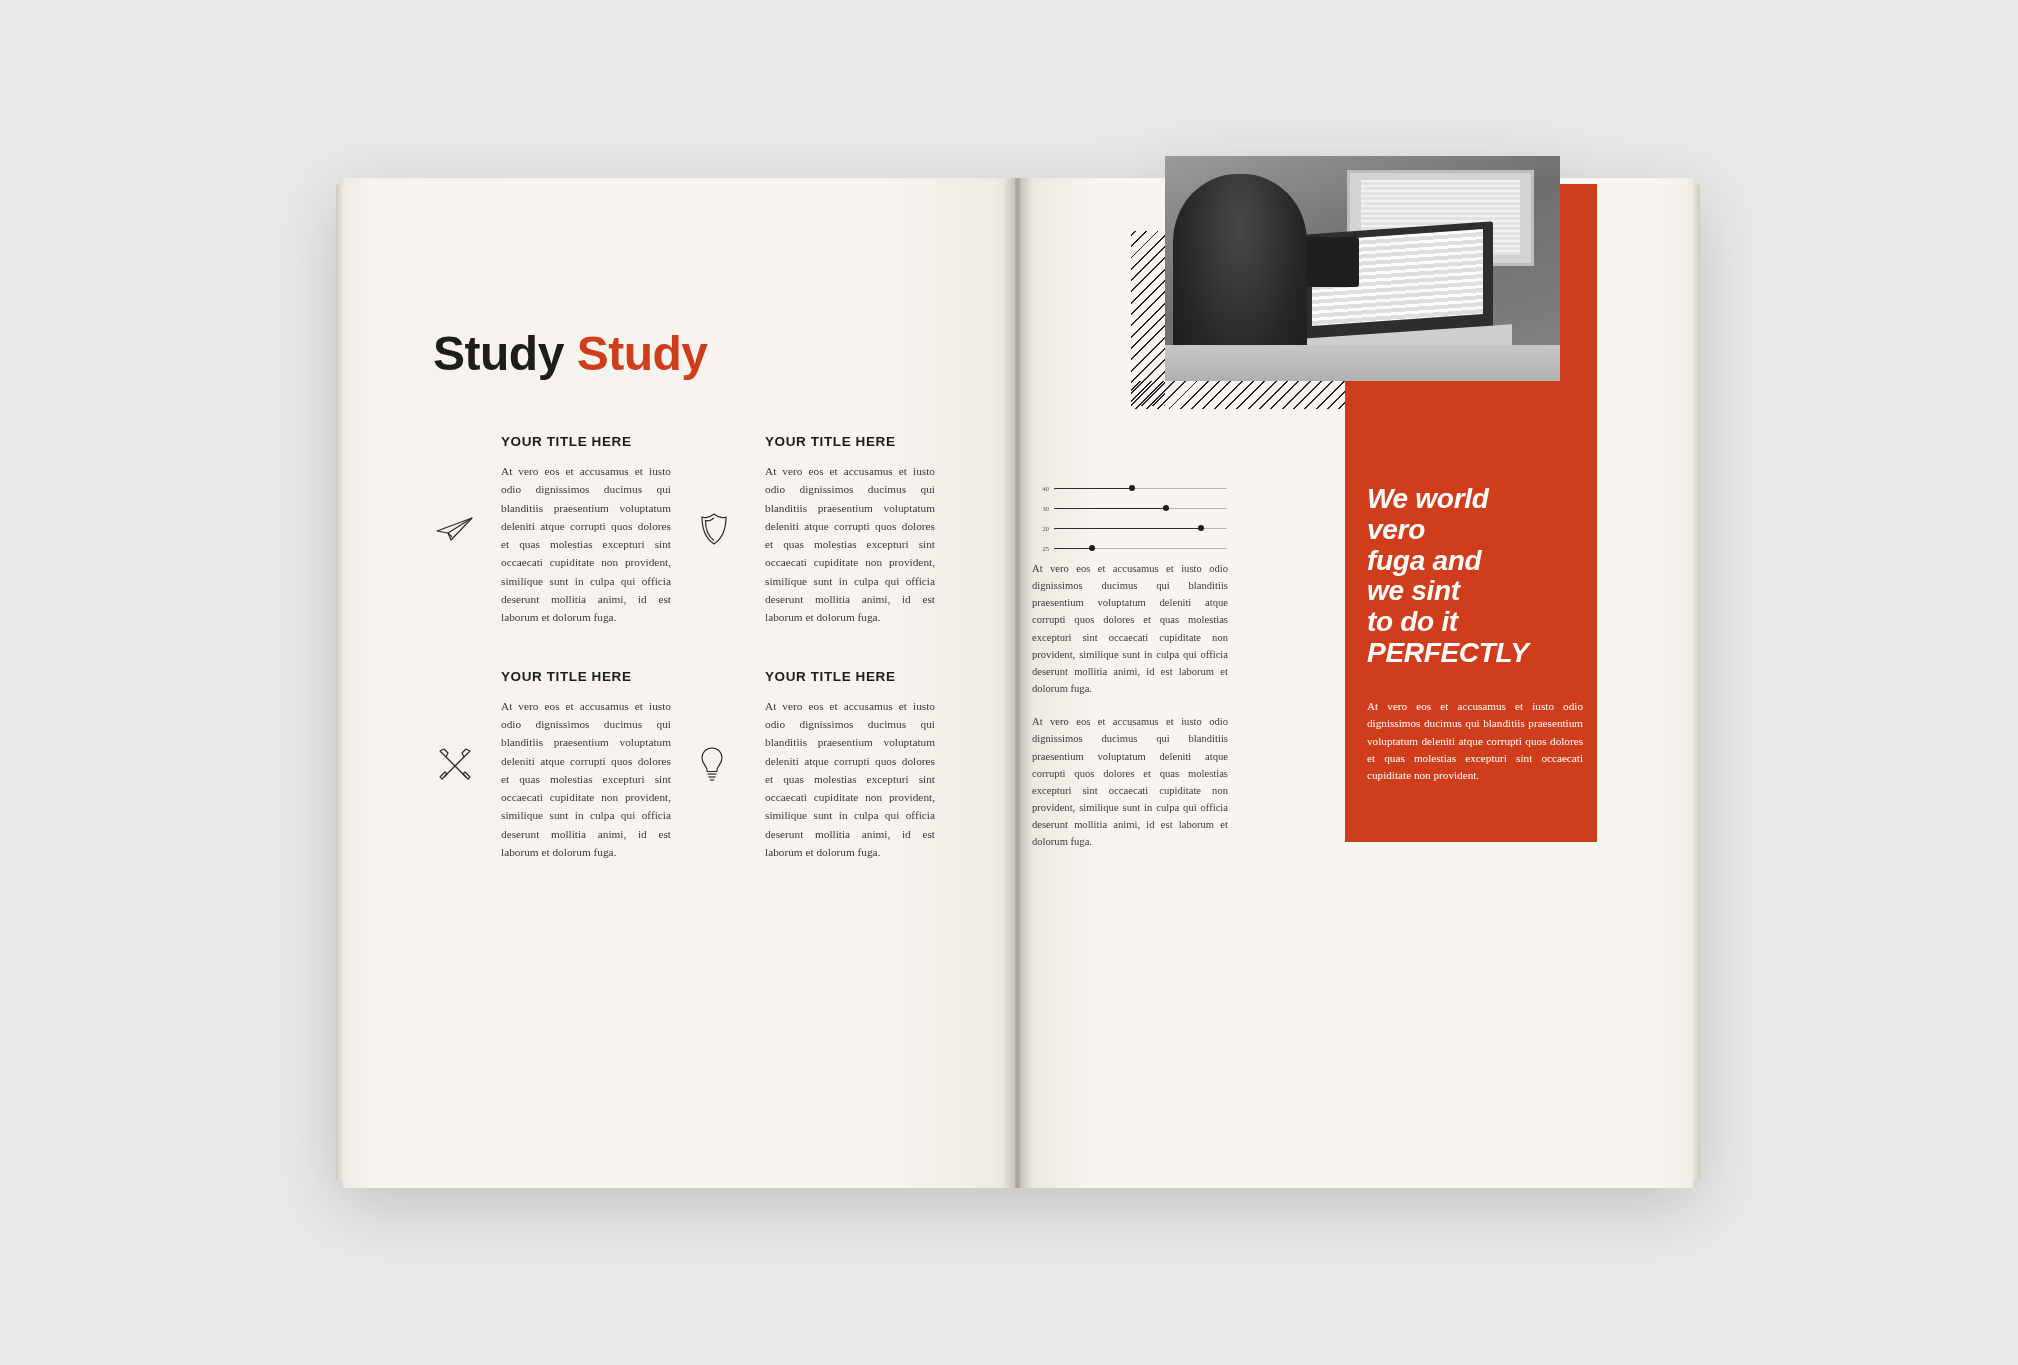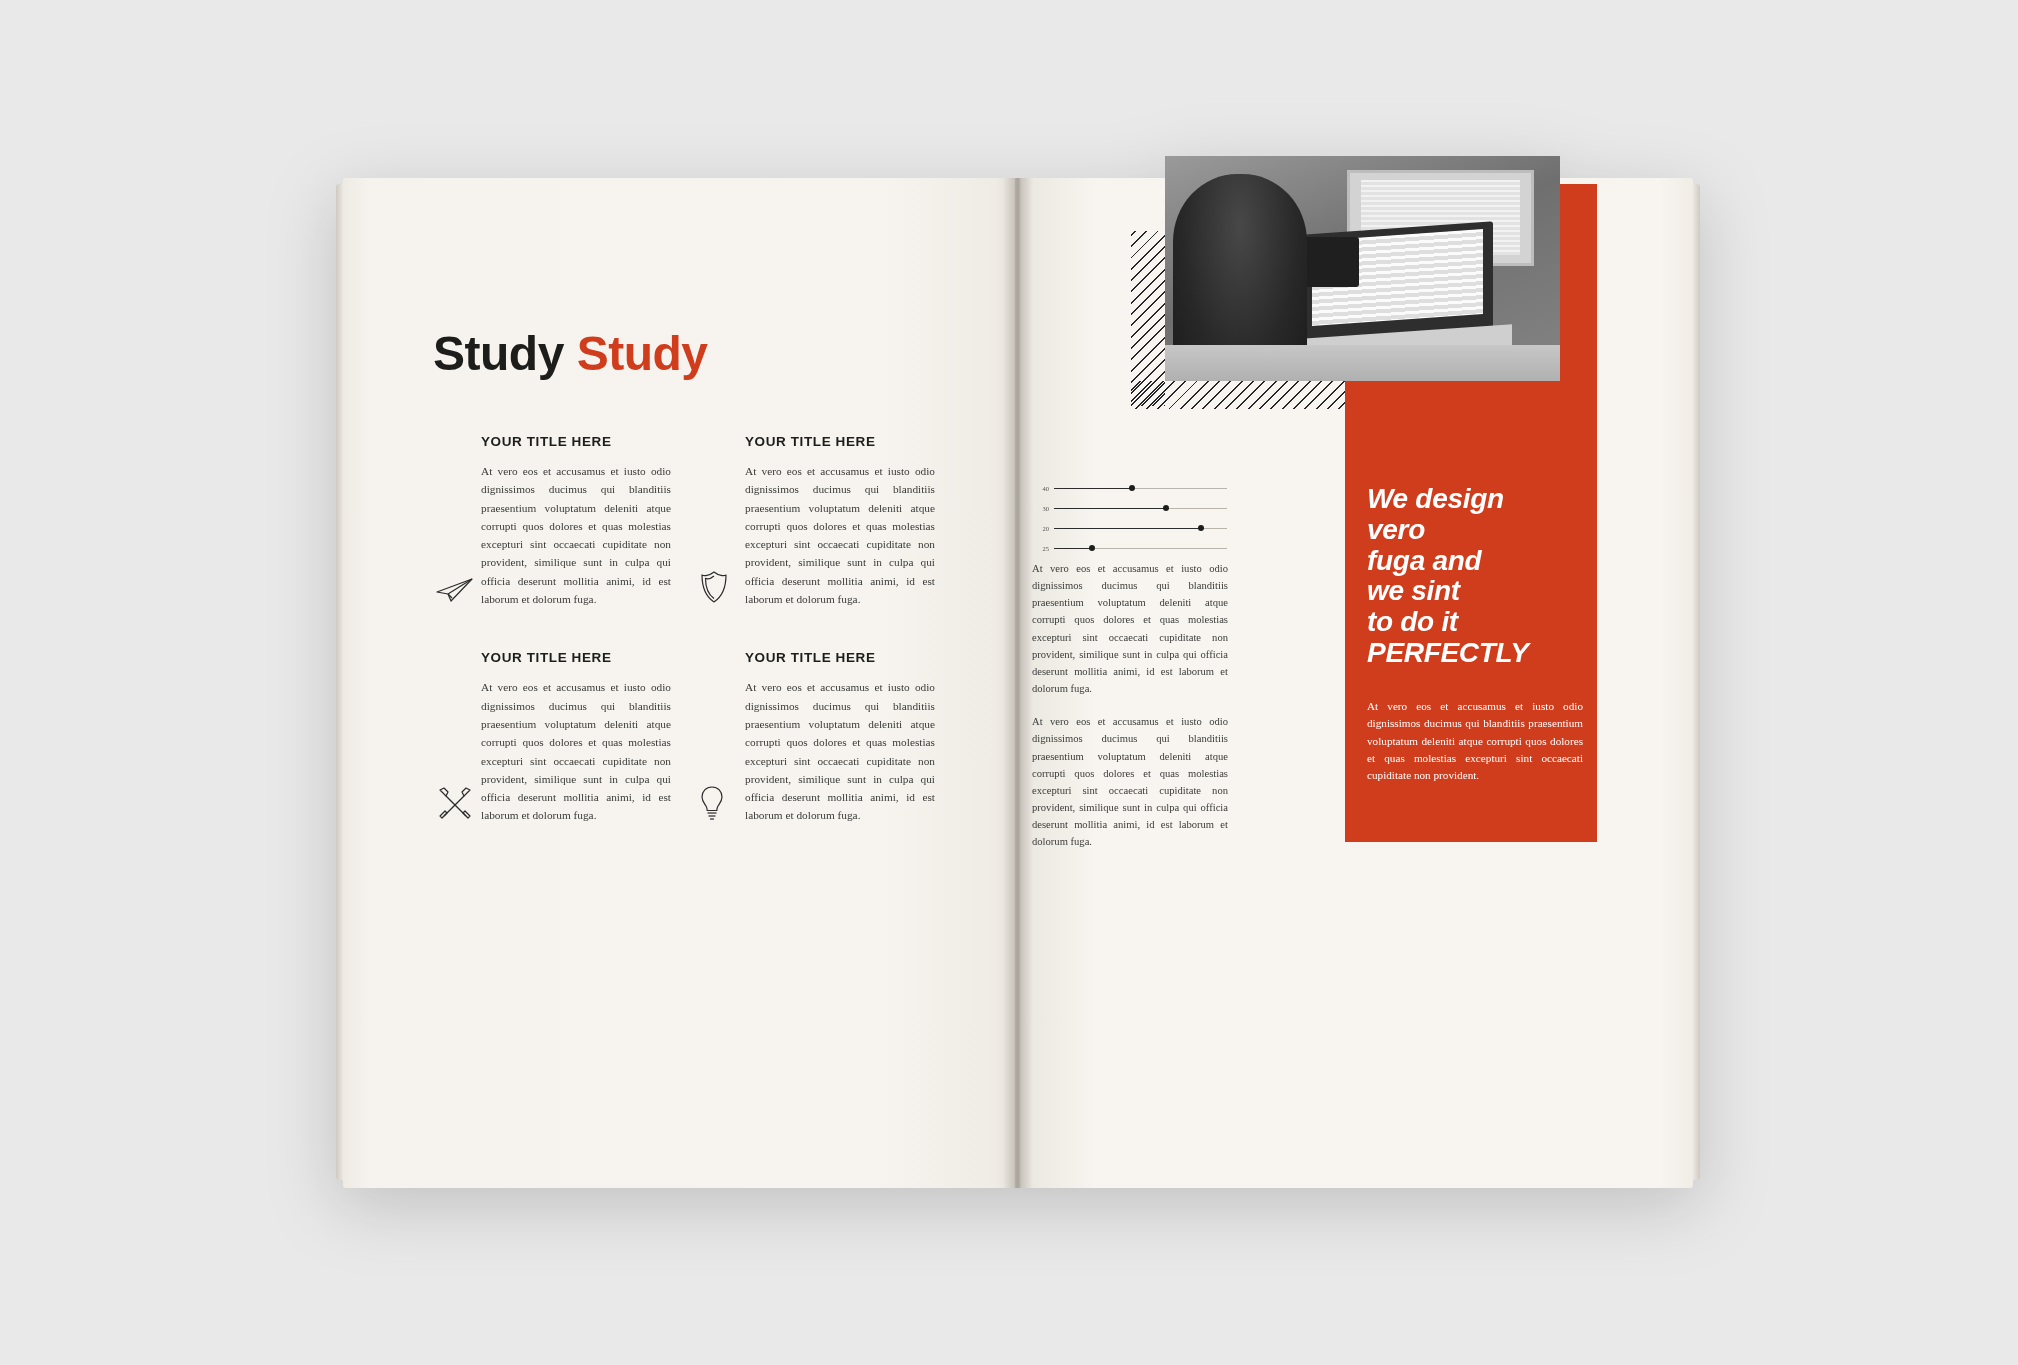--- a/index.html
+++ b/index.html
@@ -99,21 +99,22 @@
     left: 92px;
     top: 256px;
     width: 500px;
     display: grid;
     grid-template-columns: 236px 236px;
     column-gap: 28px;
     row-gap: 42px;
   }
   .feature {
     display: flex;
-    align-items: flex-end;
+    align-items: center;
+    gap: 20px;
   }
   .feature .ficon {
     width: 46px;
     flex: 0 0 46px;
     padding-top: 2px;
     color: #2b2b2b;
   }
   .feature .fbody { flex: 1; }
   .feature-title {
     font-size: 13.5px;
@@ -345,21 +346,21 @@
         <div class="ph-monitor"></div>
         <div class="ph-laptop"></div>
         <div class="ph-laptop-base"></div>
         <div class="ph-phone"></div>
         <div class="ph-person"></div>
         <div class="ph-desk"></div>
       </div>
     </div>
 
     <div class="quote">
-      <div>We design</div>
+      <div>We world</div>
       <div>vero</div>
       <div>fuga and</div>
       <div>we sint</div>
       <div>to do it</div>
       <div>PERFECTLY</div>
     </div>
 
     <div class="red-text">At vero eos et accusamus et iusto odio dignissimos ducimus qui blanditiis praesentium voluptatum deleniti atque corrupti quos dolores et quas molestias excepturi sint occaecati cupiditate non provident.</div>
 
     <div class="bars">

